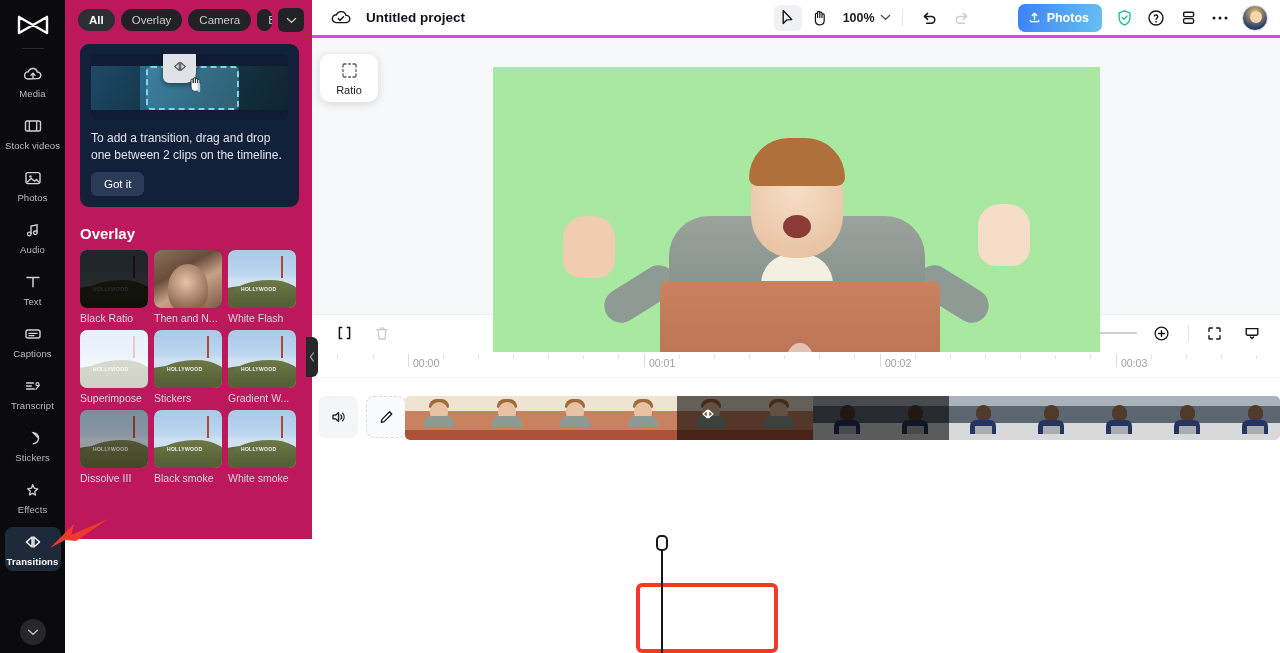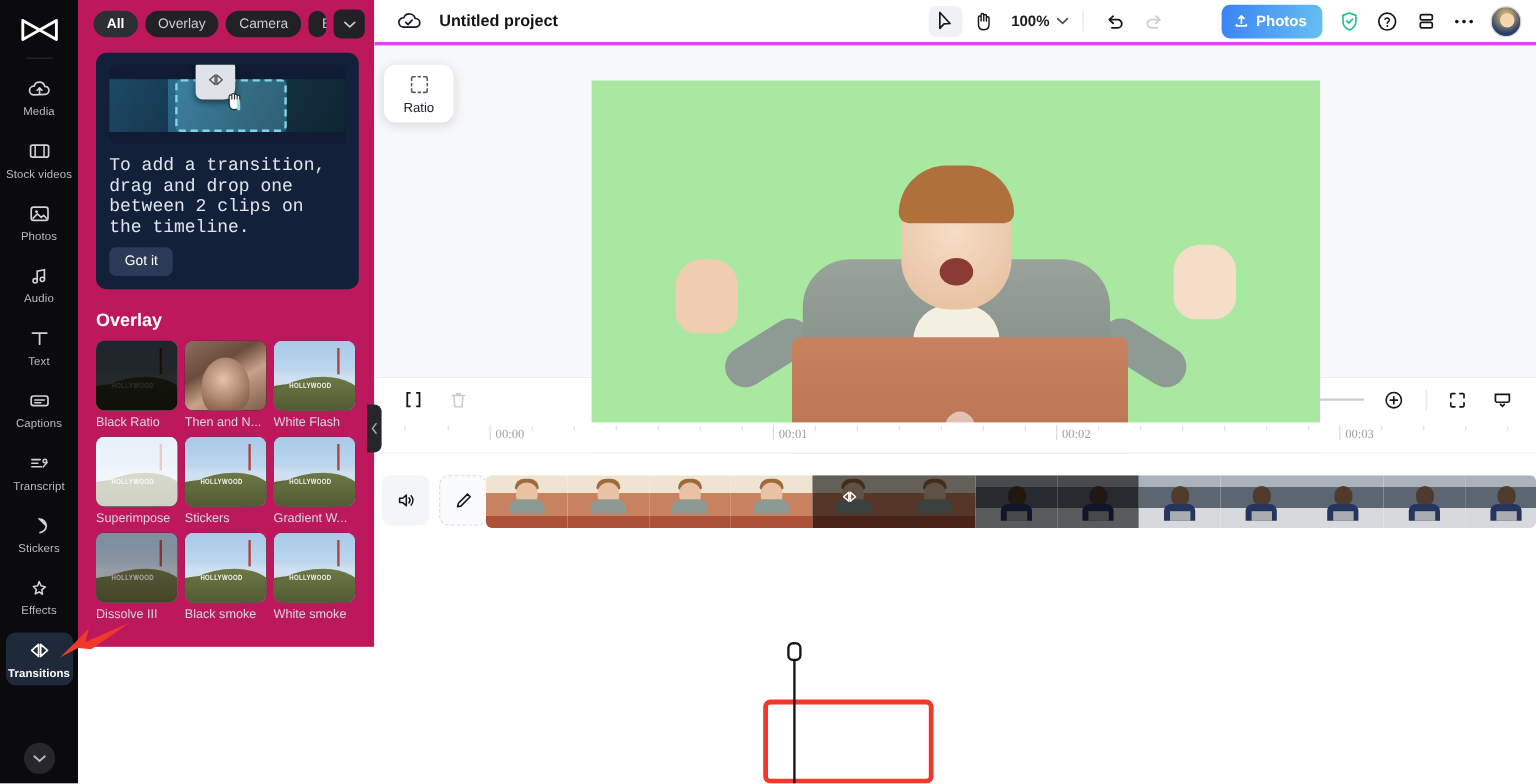--- a/index.html
+++ b/index.html
@@ -73,21 +73,21 @@
     position: absolute; left: 55px; top: 12px; width: 93px; height: 44px;
     border: 2px dashed #7fd4e8; border-radius: 5px; background: rgba(130,210,230,.22);
   }
   .tip-drag {
     position: absolute; left: 72px; top: -4px; width: 33px; height: 33px;
     background: #dfe3e8; border-radius: 6px 6px 10px 6px;
     display: flex; align-items: center; justify-content: center;
     box-shadow: 0 2px 5px rgba(0,0,0,.45);
   }
   .tip-cursor { position:absolute; left: 97px; top: 20px; }
-  .tip-text { color: #dfe4ee; font-size: 15px; line-height: 17px; margin-top: 10px; font-family: Liberation Mono, monospace; }
+  .tip-text { color: #dfe4ee; font-size: 12px; line-height: 17px; margin-top: 10px; }
   .tip-actions { display: flex; justify-content: flex-start; margin-top: 8px; }
   .gotit {
     background: #2b3b57; color: #fff; font-size: 11.5px; border: none;
     padding: 6px 13px; border-radius: 6px; cursor: pointer;
   }
 
   .sec-title { color: #fff; font-size: 15px; font-weight: bold; margin: 18px 0 8px 15px; }
 
   .grid { display: grid; grid-template-columns: repeat(3, 68px); gap: 6px 6px; margin-left: 15px; }
   .cell { cursor: pointer; }
@@ -245,21 +245,21 @@
   .tcur { font-size: 12px; font-weight: bold; color: #14151b; }
   .tsep { color: #c3c7cd; margin: 0 7px; font-size: 12px; }
   .ttot { font-size: 12px; color: #9aa0a8; }
   .zoom-slider { width: 75px; height: 2px; background: #c9ced5; border-radius:2px; margin: 0 10px; cursor:pointer; }
 
   
   .ruler { height: 26px; background: #fff; border-bottom: 1px solid #f0f2f5;
            position: relative; flex: 0 0 26px; overflow: hidden; }
   .rtick { position: absolute; top: 3px; width: 1px; height: 4px; background: #dfe2e7; }
   .rmajor { position: absolute; top: 2px; width: 1px; height: 13px; background: #dadde2; }
-  .rlabel { position: absolute; top: 5px; font-size: 10.5px; color: #9aa0a8; font-family: Liberation Serif, serif; }
+  .rlabel { position: absolute; top: 5px; font-size: 10.5px; color: #9aa0a8; }
 
   
   .tracks { flex: 1 1 auto; background: #fff; position: relative; overflow: hidden; }
   .track-ctrls { position:absolute; left: 6px; top: 18px; display: flex; gap: 8px; }
   .tc-btn {
     width: 40px; height: 42px; border-radius: 8px; background: #f4f5f7;
     display:flex; align-items:center; justify-content:center; cursor:pointer;
   }
   .tc-btn.dashed { background: #fafbfc; border: 1px dashed #d6dae0; }
   .clipstrip {

